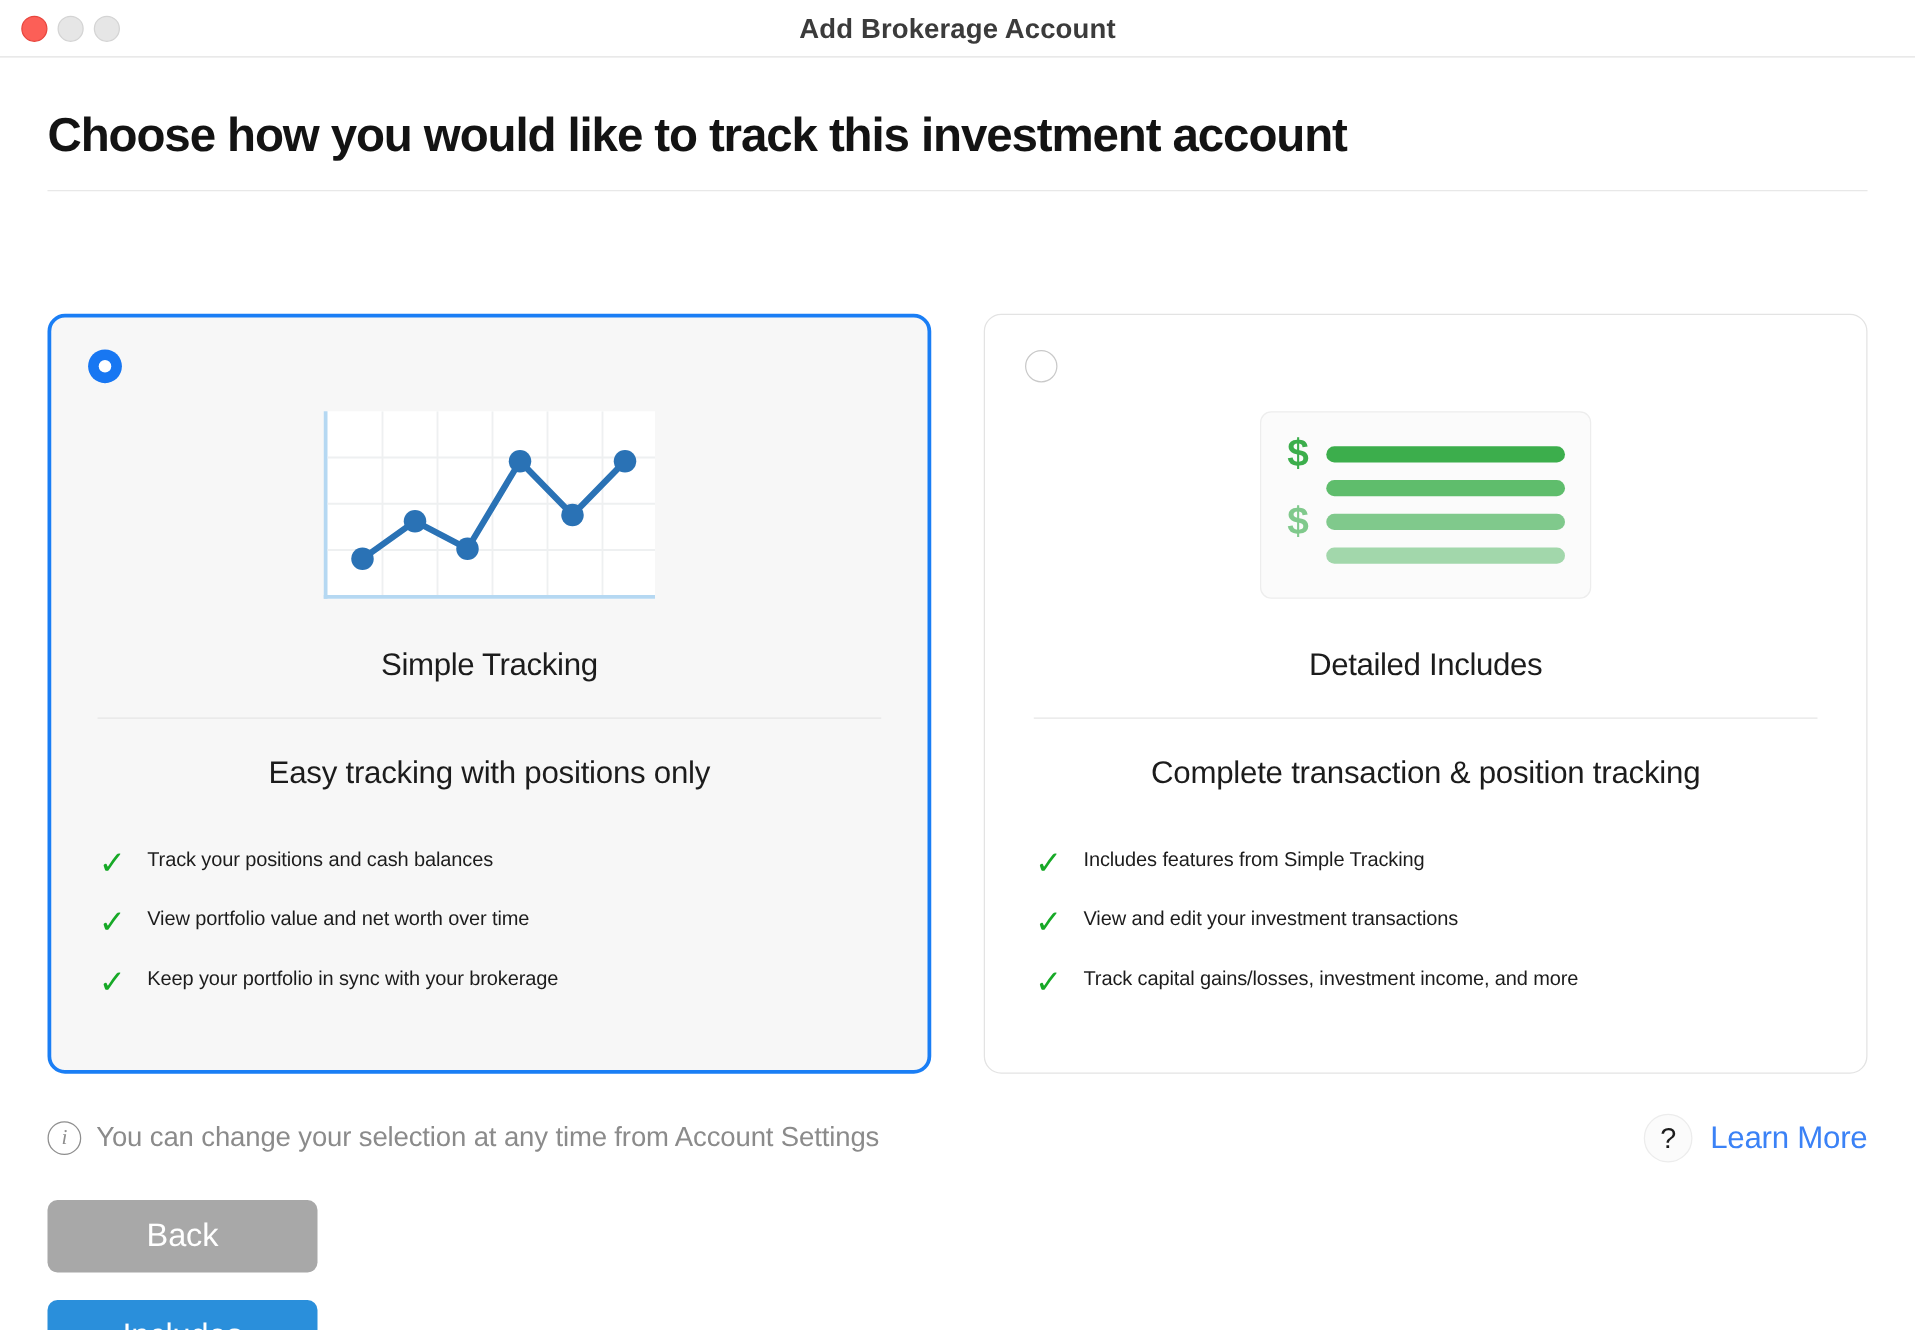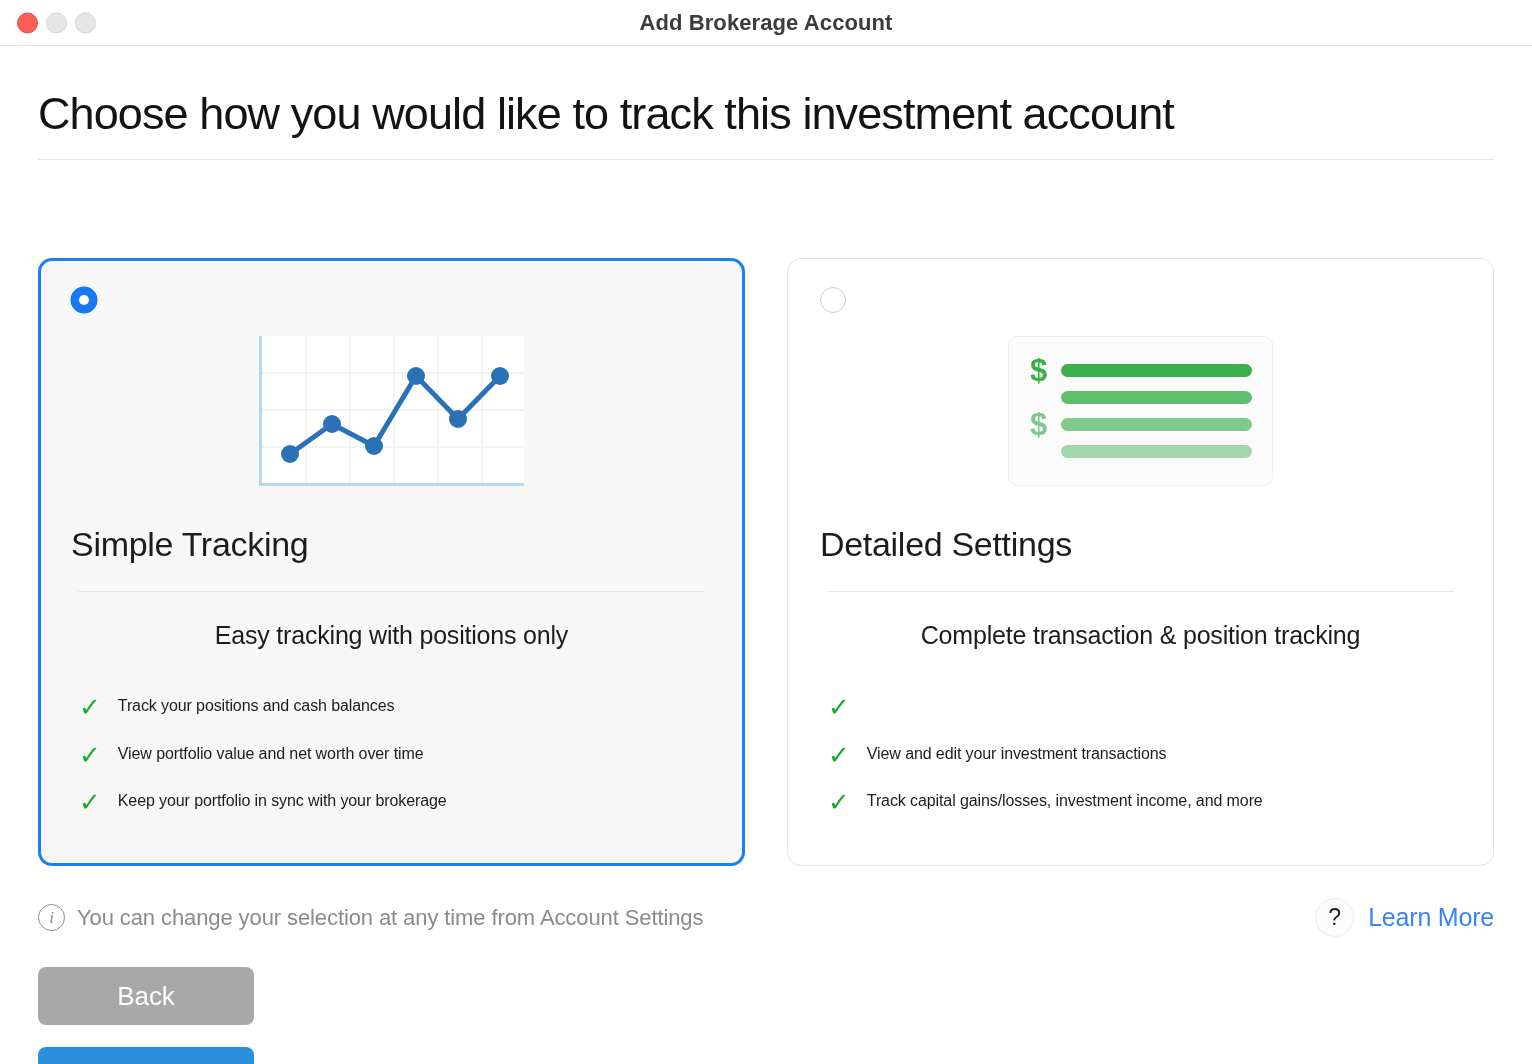--- a/index.html
+++ b/index.html
@@ -59,22 +59,22 @@
   }
 
   
   .content {
     flex: 1;
     padding: 0 38px;
     position: relative;
   }
 
   .page-heading {
-    font-size: 45px;
-    font-weight: normal;
+    font-size: 38px;
+    font-weight: bold;
     color: #131313;
     letter-spacing: -0.9px;
     padding-top: 44px;
     padding-bottom: 22px;
     line-height: 1.05;
   }
   .heading-rule {
     height: 1px;
     background: #e8e8e8;
     width: 100%;
@@ -177,22 +177,22 @@
     flex: 0 0 19px;
   }
   .money-dollar.blank { visibility: hidden; }
   .money-bar {
     flex: 1;
     height: 13px;
     border-radius: 7px;
   }
 
   .card-title {
-    text-align: left;
-    font-size: 34px;
+    text-align: center;
+    font-size: 25px;
     color: #1c1c1c;
     margin-top: 34px;
     letter-spacing: -0.3px;
   }
   .card-rule {
     height: 1px;
     background: #e6e6e6;
     margin: 27px 7px 0 7px;
   }
   .card-subtitle {
@@ -400,27 +400,28 @@
                 <span class="money-bar" style="background:#80c98c"></span>
               </div>
               <div class="money-row">
                 <span class="money-dollar blank"></span>
                 <span class="money-bar" style="background:#a2d7ab"></span>
               </div>
             </div>
           </div>
         </div>
 
-        <div class="card-title">Detailed Settings</div>
+        <div class="card-title">Detailed Includes</div>
         <div class="card-rule"></div>
         <div class="card-subtitle">Complete transaction &amp; position tracking</div>
 
         <ul class="feature-list">
           <li class="feature-item">
             <span class="check">✓</span>
+            <span class="feature-text">Includes features from Simple Tracking</span>
           </li>
           <li class="feature-item">
             <span class="check">✓</span>
             <span class="feature-text">View and edit your investment transactions</span>
           </li>
           <li class="feature-item">
             <span class="check">✓</span>
             <span class="feature-text">Track capital gains/losses, investment income, and more</span>
           </li>
         </ul>

